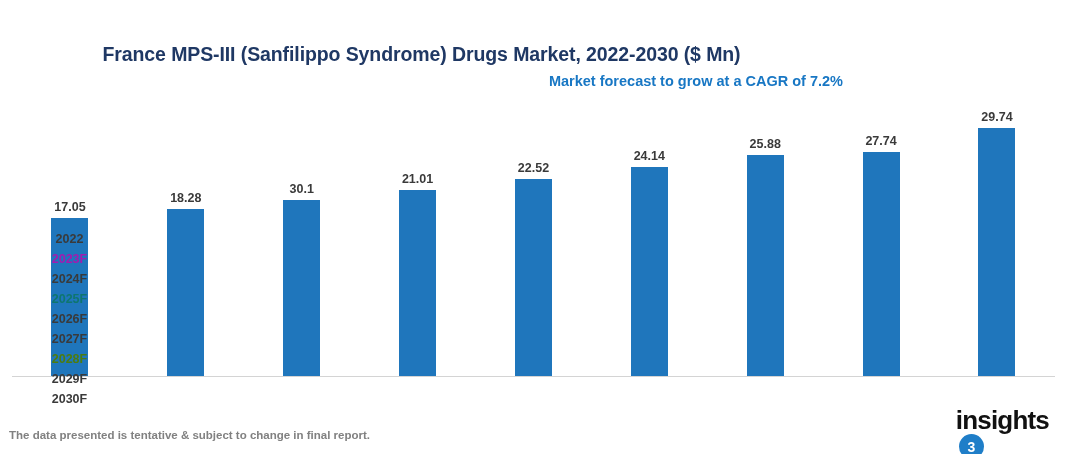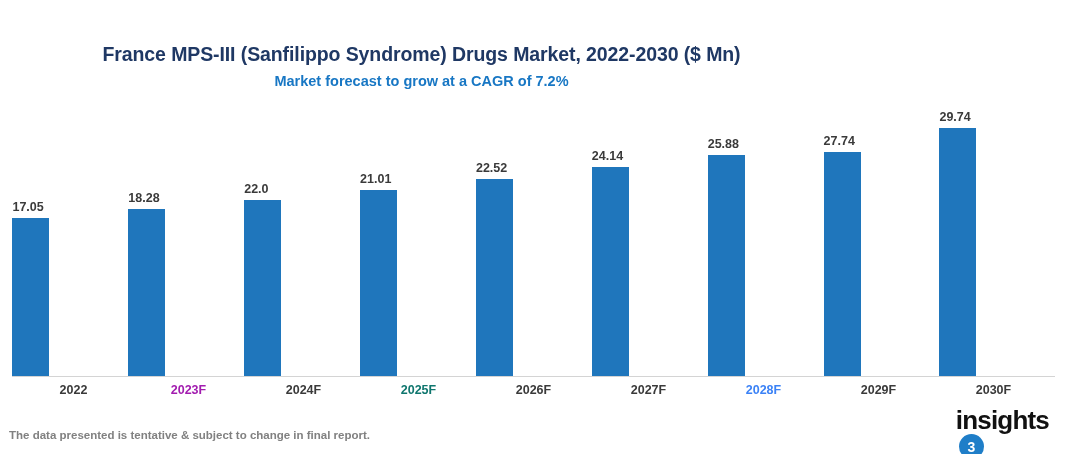--- a/index.html
+++ b/index.html
@@ -72,46 +72,46 @@
     flex-direction: row;
     align-items: flex-end;
     justify-content: space-around;
   }
   .bar-group {
     position: relative;
     width: 115px;
     height: 100%;
     display: flex;
     flex-direction: column;
-    align-items: flex-start;
+    align-items: center;
     justify-content: flex-end;
   }
   .bar-value {
     font-size: 12.5px;
     font-weight: bold;
     color: #3a3a3a;
     line-height: 14px;
     margin-bottom: 4px;
     white-space: nowrap;
   }
   .bar-rect {
     width: 37px;
     background: #1f76bc;
   }
 
   
   .cats-row {
     position: absolute;
     left: 12px;
     right: 12px;
-    top: 380px;
+    top: 389px;
     height: 20px;
     display: flex;
-    flex-direction: row;
-    justify-content: center;
+    flex-direction: column;
+    justify-content: flex-end;
   }
   .cat-cell {
     width: 115px;
     text-align: center;
     font-size: 12.5px;
     font-weight: bold;
     color: #3a3a3a;
     line-height: 20px;
     white-space: nowrap;
   }
@@ -157,38 +157,38 @@
     letter-spacing: -0.5px;
   }
 </style>
 </head>
 <body>
 
 <div id="figure">
 
   <div class="title-block">
     <div class="chart-title" style="color: rgb(31, 56, 100);">France MPS-III (Sanfilippo Syndrome) Drugs Market, 2022-2030 ($ Mn)</div>
-    <div class="chart-subtitle" style="color: rgb(24, 119, 196);">Market forecast to grow at a CAGR of 7.2%</div>
+    <div class="chart-subtitle" style="color: rgb(24, 119, 196); text-align: right;">Market forecast to grow at a CAGR of 7.2%</div>
   </div>
 
   <div class="plot-area">
     <div class="bars-row">
 
       <div class="bar-group">
         <div class="bar-value" style="color: rgb(58, 58, 58); margin-top: 36px;">17.05</div>
         <div class="bar-rect" style="height: 157.86px; background: rgb(31, 118, 188);"></div>
       </div>
 
       <div class="bar-group">
         <div class="bar-value" style="color: rgb(58, 58, 58);">18.28</div>
         <div class="bar-rect" style="height: 166.724px; background: rgb(31, 118, 188);"></div>
       </div>
 
       <div class="bar-group">
-        <div class="bar-value" style="color: rgb(58, 58, 58);">22.0</div>
+        <div class="bar-value" style="color: rgb(58, 58, 58);">30.1</div>
         <div class="bar-rect" style="height: 176.235px; background: rgb(31, 118, 188);"></div>
       </div>
 
       <div class="bar-group">
         <div class="bar-value" style="color: rgb(58, 58, 58);">21.01</div>
         <div class="bar-rect" style="height: 186.396px; background: rgb(31, 118, 188);"></div>
       </div>
 
       <div class="bar-group">
         <div class="bar-value" style="color: rgb(58, 58, 58);">22.52</div>
@@ -219,21 +219,21 @@
     <div class="axis-line" style="background: rgb(212, 212, 212);"></div>
   </div>
 
   <div class="cats-row">
     <div class="cat-cell" style="color: rgb(58, 58, 58);">2022</div>
     <div class="cat-cell" style="color: #a21caf;">2023F</div>
     <div class="cat-cell" style="color: rgb(58, 58, 58);">2024F</div>
     <div class="cat-cell" style="color: #0f766e;">2025F</div>
     <div class="cat-cell" style="color: rgb(58, 58, 58);">2026F</div>
     <div class="cat-cell" style="color: rgb(58, 58, 58);">2027F</div>
-    <div class="cat-cell" style="color: #3b82f6;">2028F</div>
+    <div class="cat-cell" style="color: #4d7c0f;">2028F</div>
     <div class="cat-cell" style="color: rgb(58, 58, 58);">2029F</div>
     <div class="cat-cell" style="color: rgb(58, 58, 58);">2030F</div>
   </div>
 
   <div class="footer-note" style="color: rgb(129, 129, 129);">The data presented is tentative &amp; subject to change in final report.</div>
 
   <div class="logo">
     <span class="logo-word" style="color: rgb(17, 17, 17);">insights</span>
     <span class="logo-badge" style="background: rgb(31, 126, 200);">3</span>
   </div>

